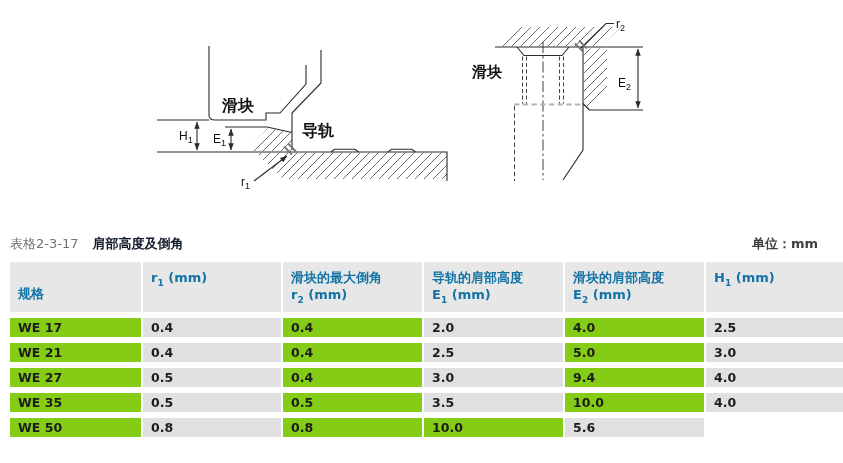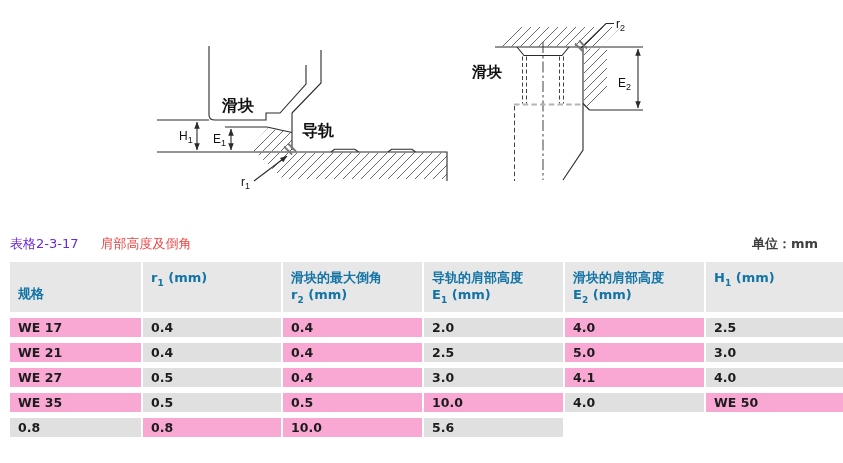--- a/index.html
+++ b/index.html
@@ -13,39 +13,39 @@
   svg .cjk { font-size:16px; font-weight:bold; font-family:"DejaVu Sans","Liberation Sans",sans-serif; }
   svg .cjk-sm { font-size:15px; font-weight:bold; font-family:"DejaVu Sans","Liberation Sans",sans-serif; }
   svg .dim { font-size:12px; font-family:"Liberation Sans","DejaVu Sans",sans-serif; }
   svg .dim .sub, svg .dim-sub { font-size:9px; }
 
   .caption-row {
     position:absolute; left:10px; top:234px; right:25px; height:20px;
     display:flex; align-items:baseline; font-size:13px; line-height:20px;
     font-family:"DejaVu Sans","Liberation Sans",sans-serif;
   }
-  .cap-num { color:#6d28d9; font-weight:normal; }
-  .cap-title { color:#ef4444; font-weight:normal; margin-left:22px; }
+  .cap-num { color:#737373; font-weight:normal; }
+  .cap-title { color:#0f172a; font-weight:bold; margin-left:14px; }
   .cap-unit { color:#404040; font-weight:bold; margin-left:auto; }
 
   .spec-table {
     position:absolute; left:10px; top:262px; right:0; display:grid;
     grid-template-columns:131px 138px 139px 139px 139px 1fr;
     grid-template-rows:50px repeat(5,19px);
     column-gap:2px; row-gap:6px;
     font-family:"DejaVu Sans","Liberation Sans",sans-serif;
   }
   .th {
     background:#e7e7e7; color:#1374a5; font-weight:bold; font-size:13px;
     line-height:17px; padding:7px 4px 0 8px; white-space:nowrap;
   }
   .th.th0 { display:flex; align-items:center; padding-top:12px; }
   .th sub { font-size:9px; }
   .td {
-    background:#f9a8d4; color:#1c1c1c; font-weight:bold; font-size:12.5px;
+    background:#84cc16; color:#1c1c1c; font-weight:bold; font-size:12.5px;
     line-height:19px; padding-left:8px; white-space:nowrap;
   }
   .td.dark { background:#e0e0e0; }
 </style>
 </head>
 <body>
 
 <div class="page">
 
   <svg class="diagrams" width="843" height="230" viewBox="0 0 843 230">
@@ -162,26 +162,27 @@
     <div class="td dark">0.4</div>
     <div class="td">0.4</div>
     <div class="td dark">2.5</div>
     <div class="td">5.0</div>
     <div class="td dark">3.0</div>
 
     <div class="td">WE 27</div>
     <div class="td dark">0.5</div>
     <div class="td">0.4</div>
     <div class="td dark">3.0</div>
-    <div class="td">4.1</div>
+    <div class="td">9.4</div>
     <div class="td dark">4.0</div>
 
     <div class="td">WE 35</div>
     <div class="td dark">0.5</div>
     <div class="td">0.5</div>
+    <div class="td dark">3.5</div>
     <div class="td">10.0</div>
     <div class="td dark">4.0</div>
 
     <div class="td">WE 50</div>
     <div class="td dark">0.8</div>
     <div class="td">0.8</div>
     <div class="td">10.0</div>
     <div class="td dark">5.6</div>
   </div>
 

